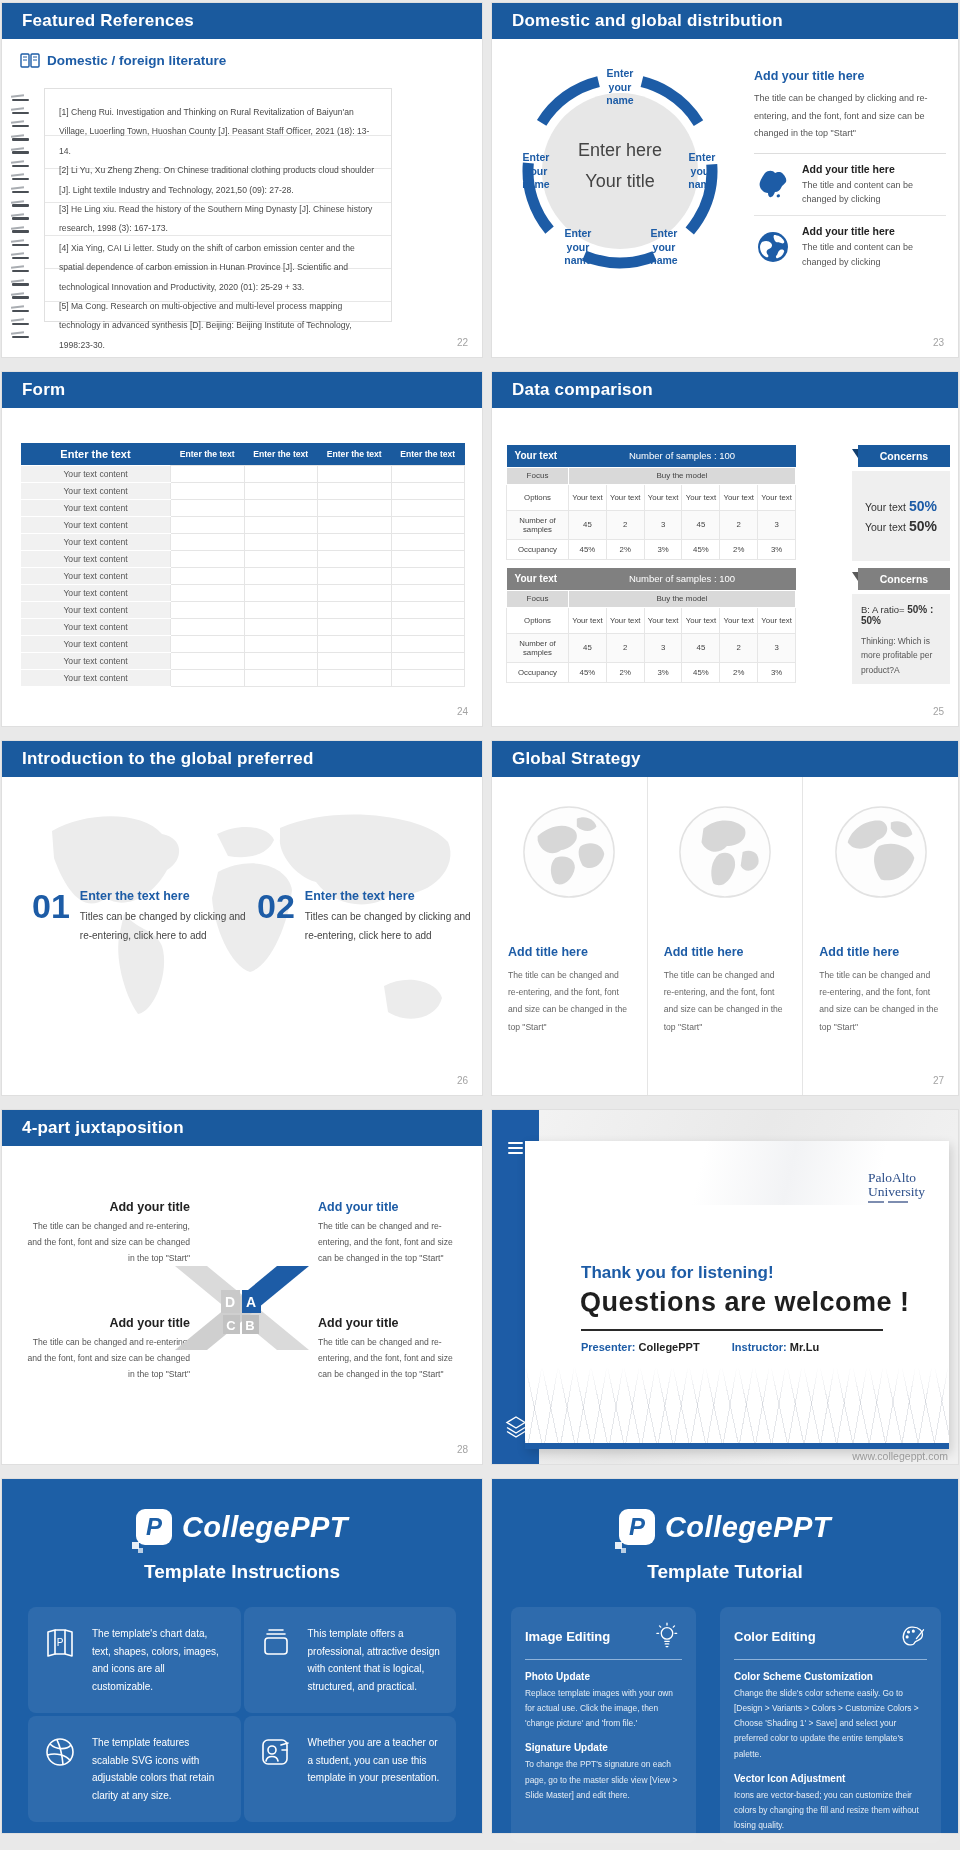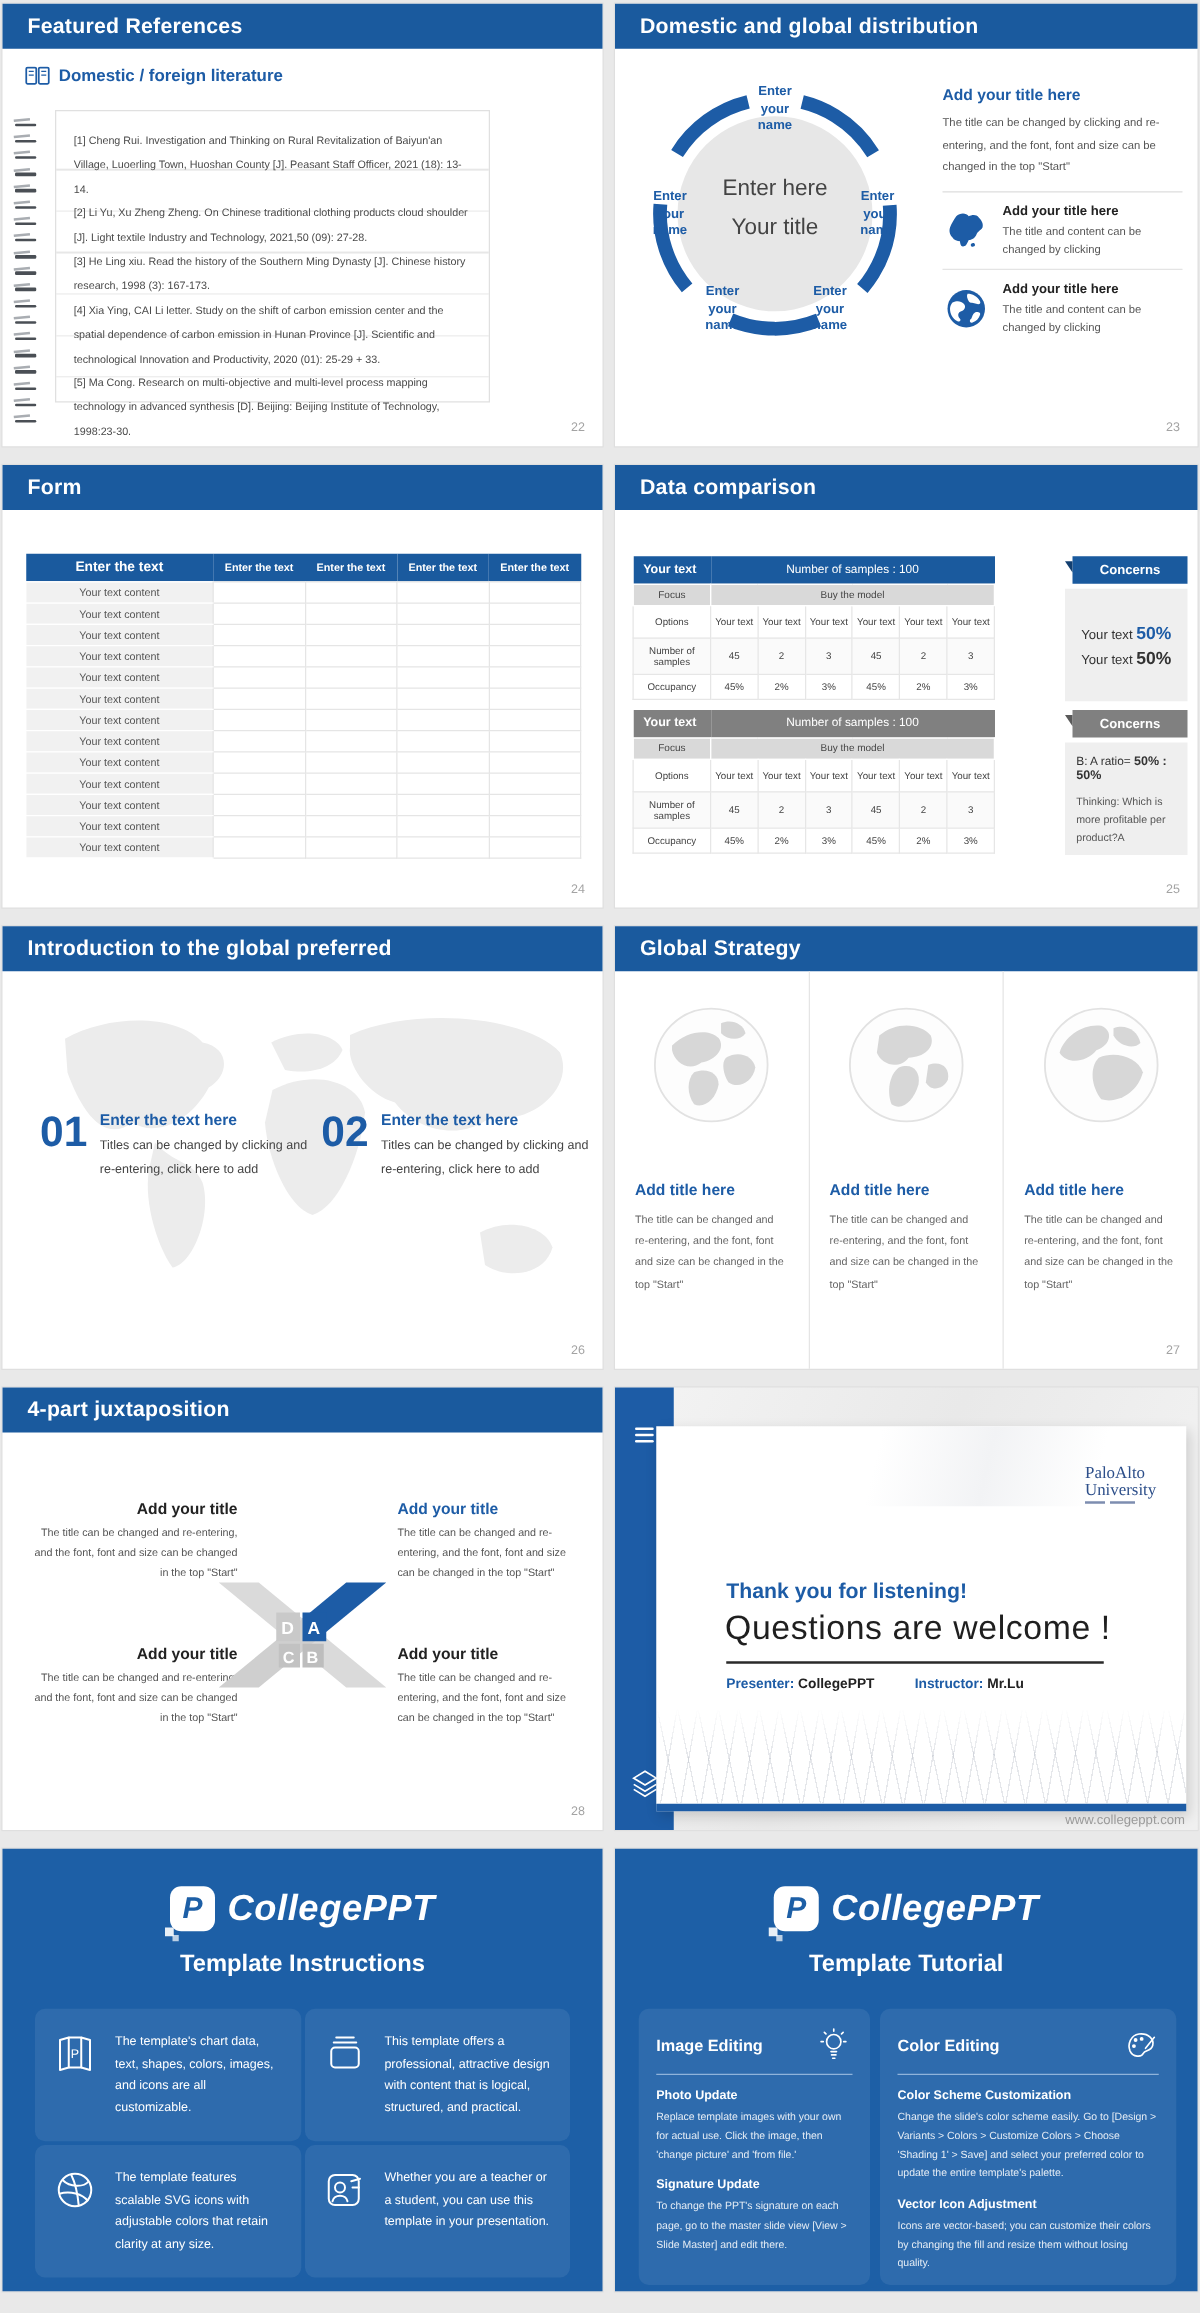--- a/index.html
+++ b/index.html
@@ -118,21 +118,21 @@
   .ty-stack { position:absolute; left:11px; bottom:24px; }
   .ty-card { position:absolute; left:33px; top:31px; width:424px; height:308px; background:#fff;
              box-shadow:2px 4px 10px rgba(0,0,0,.16); border-bottom:6px solid #1d5ca6; overflow:hidden; }
   .ty-card::before { content:""; position:absolute; top:0; left:32%; width:68%; height:64px;
              background:linear-gradient(103deg, transparent 15%, #f2f3f5 45%, transparent 75%); }
   .pa-logo { position:absolute; right:24px; top:30px; text-align:left;
              font-family:"Liberation Serif", serif; color:#2d4f8a; font-size:13.5px; line-height:1.0; }
   .pa-logo .tag { margin-top:3px; display:flex; gap:4px; align-items:center; }
   .pa-logo .tag i { display:block; height:2px; background:#7d8db0; width:16px; }
   .ty-h1 { position:absolute; left:56px; top:122px; font-size:17px; font-weight:bold; color:#1d5ca6; }
-  .ty-h2 { position:absolute; left:55px; top:146px; font-size:27px; font-weight:normal; color:#1f1f1f; letter-spacing:.5px; }
+  .ty-h2 { position:absolute; left:55px; top:146px; font-size:27px; font-weight:bold; color:#1f1f1f; letter-spacing:.5px; }
   .ty-rule { position:absolute; left:56px; top:188px; width:302px; height:2px; background:#2a2a2a; }
   .ty-pres { position:absolute; left:56px; top:200px; font-size:11px; color:#222; font-weight:bold; }
   .ty-pres .lab { color:#1d5ca6; }
   .ty-pres .gap { display:inline-block; width:26px; }
   .terrain { position:absolute; left:0; bottom:0; width:100%; height:76px;
      background:
        repeating-linear-gradient(100deg, rgba(170,176,188,.30) 0 1px, transparent 1px 16px),
        repeating-linear-gradient(78deg,  rgba(170,176,188,.30) 0 1px, transparent 1px 16px);
      -webkit-mask-image:linear-gradient(to top, #000 55%, transparent);
      mask-image:linear-gradient(to top, #000 55%, transparent); }
@@ -147,21 +147,21 @@
   .brand .mark i { position:absolute; left:-4px; bottom:-4px; width:7px; height:7px; background:#fff; opacity:.9; }
   .brand .mark i.b { left:2px; bottom:-8px; width:5px; height:5px; opacity:.7; }
   .brand .word { font-size:29px; font-weight:bold; font-style:italic; letter-spacing:.5px; }
   .deck-title { position:absolute; top:82px; left:0; width:100%; text-align:center; font-size:19px; font-weight:bold; }
   .cards4 { position:absolute; left:26px; top:128px; width:428px; display:grid;
             grid-template-columns:1fr 1fr; gap:3px; }
   .card4 { background:rgba(255,255,255,.08); border-radius:8px; padding:18px 14px; display:flex; gap:12px; min-height:100px; }
   .card4 .ic { flex:0 0 38px; }
   .card4 p { font-size:10px; line-height:1.75; color:#fff; }
   .tut-cards { position:absolute; left:19px; top:128px; width:430px; display:grid;
-               grid-template-columns:185px 1fr; gap:8px; }
+               grid-template-columns:185px 1fr; gap:24px; }
   .tut { background:rgba(255,255,255,.08); border-radius:8px; padding:14px 14px 10px 14px; }
   .tut-head { display:flex; justify-content:space-between; align-items:center; padding-bottom:8px;
               border-bottom:1px solid #8fb3da; }
   .tut-head h3 { font-size:13px; font-weight:bold; }
   .tut h5 { font-size:10px; font-weight:bold; margin:11px 0 4px 0; }
   .tut p { font-size:8.4px; line-height:1.8; color:rgba(255,255,255,.88); }
 
   svg { display:block; }
 </style>
 </head>

